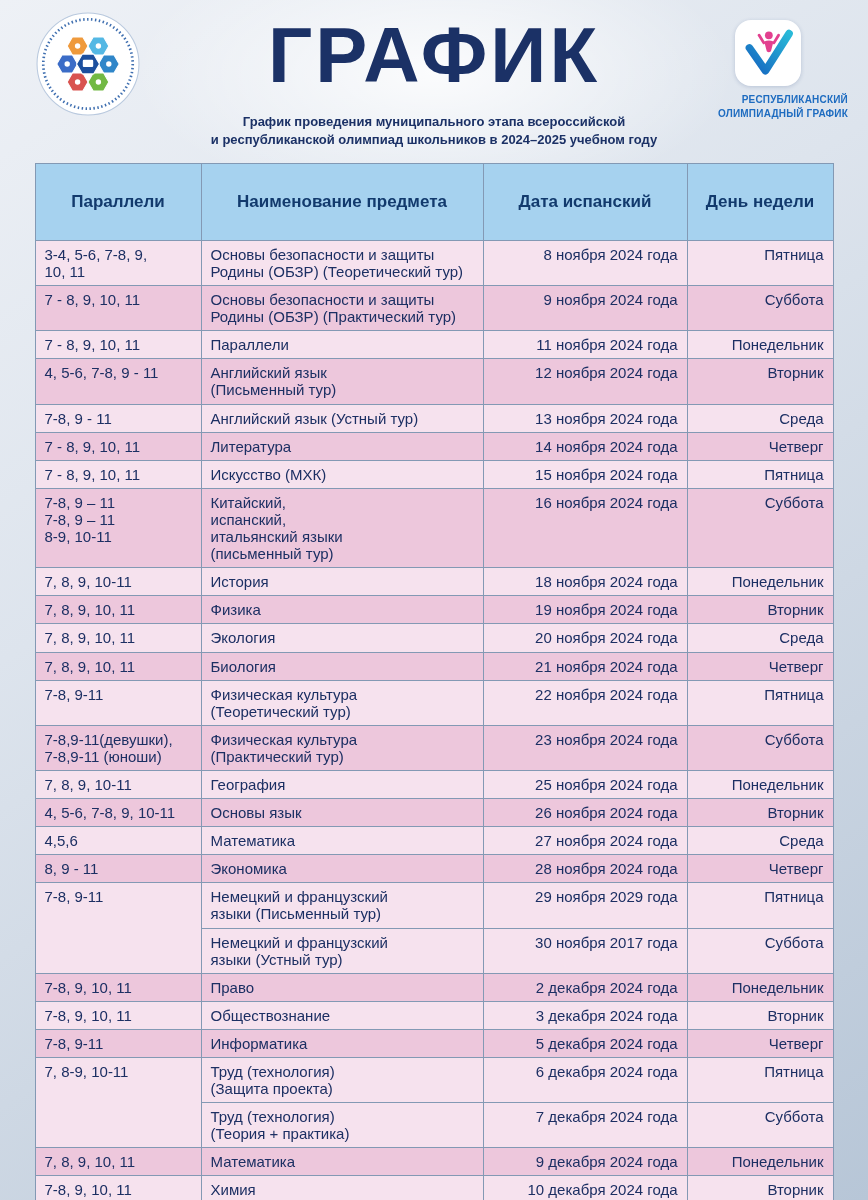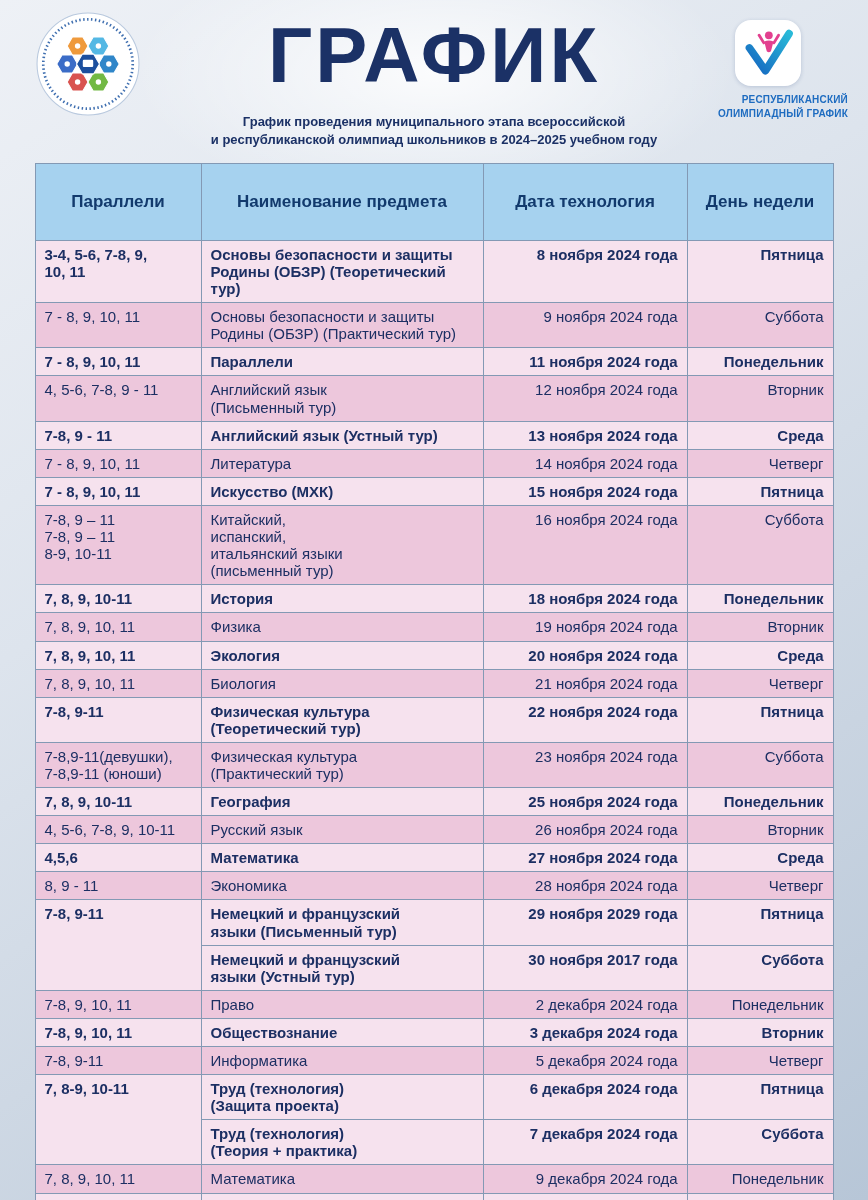--- a/index.html
+++ b/index.html
@@ -34,21 +34,21 @@
     color: var(--title, #17336e); margin-top: 17px;
   }
 
   .schedule { width: 798px; margin: 14px auto 0; border-collapse: collapse; table-layout: fixed; }
   .schedule th, .schedule td { border: 1px solid var(--border, #8399b4); }
   .schedule th {
     background: var(--table-header-bg, #a6d2ef); color: #123a6d;
     font-size: 17px; font-weight: bold; padding: 28px 4px; text-align: center;
   }
   .schedule td { font-size: 15px; line-height: 1.14; padding: 5px 9px; vertical-align: top; }
-  tr.row-light td { background: var(--row-light, #f6e2ee); font-weight: bold; }
+  tr.row-light td { background: var(--row-light, #f6e2ee); }
   tr.row-dark  td { background: var(--row-dark, #edc7dc); }
   .c-par, .c-sub { white-space: pre-line; text-align: left; }
   .c-par { font-size: 14.5px; }
   .c-date, .c-day { text-align: right; }
 </style>
 </head>
 <body>
 
 <div class="page">
   <div class="header">
@@ -108,21 +108,21 @@
     <colgroup>
       <col style="width:166px">
       <col style="width:282px">
       <col style="width:204px">
       <col style="width:146px">
     </colgroup>
     <thead>
       <tr>
         <th>Параллели</th>
         <th>Наименование предмета</th>
-        <th>Дата технология</th>
+        <th>Дата испанский</th>
         <th>День недели</th>
       </tr>
     </thead>
     <tbody>
         <tr class="row-light">
           <td class="c-par">3-4, 5-6, 7-8, 9,
 10, 11</td>
           <td class="c-sub">Основы безопасности и защиты
 Родины (ОБЗР) (Теоретический тур)</td>
           <td class="c-date">8 ноября 2024 года</td>
@@ -217,21 +217,21 @@
           <td class="c-day">Суббота</td>
         </tr>
         <tr class="row-light">
           <td class="c-par">7, 8, 9, 10-11</td>
           <td class="c-sub">География</td>
           <td class="c-date">25 ноября 2024 года</td>
           <td class="c-day">Понедельник</td>
         </tr>
         <tr class="row-dark">
           <td class="c-par">4, 5-6, 7-8, 9, 10-11</td>
-          <td class="c-sub">Русский язык</td>
+          <td class="c-sub">Основы язык</td>
           <td class="c-date">26 ноября 2024 года</td>
           <td class="c-day">Вторник</td>
         </tr>
         <tr class="row-light">
           <td class="c-par">4,5,6</td>
           <td class="c-sub">Математика</td>
           <td class="c-date">27 ноября 2024 года</td>
           <td class="c-day">Среда</td>
         </tr>
         <tr class="row-dark">

